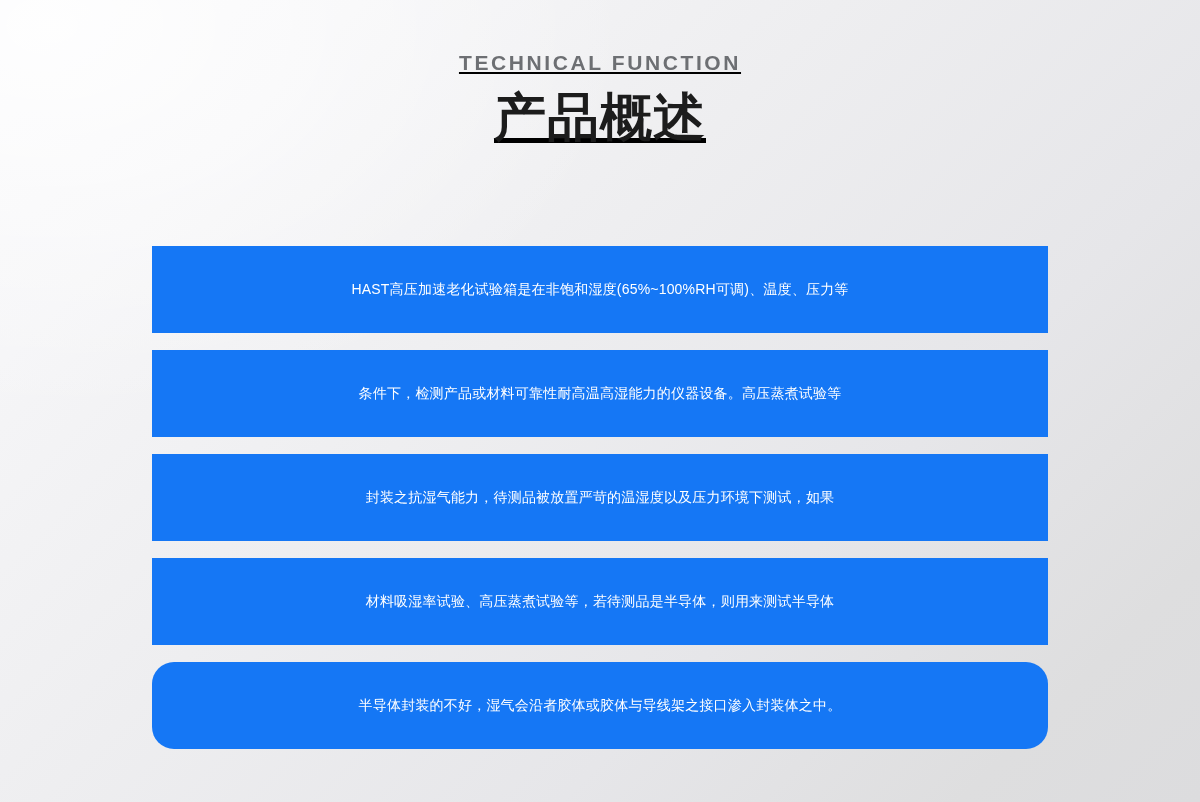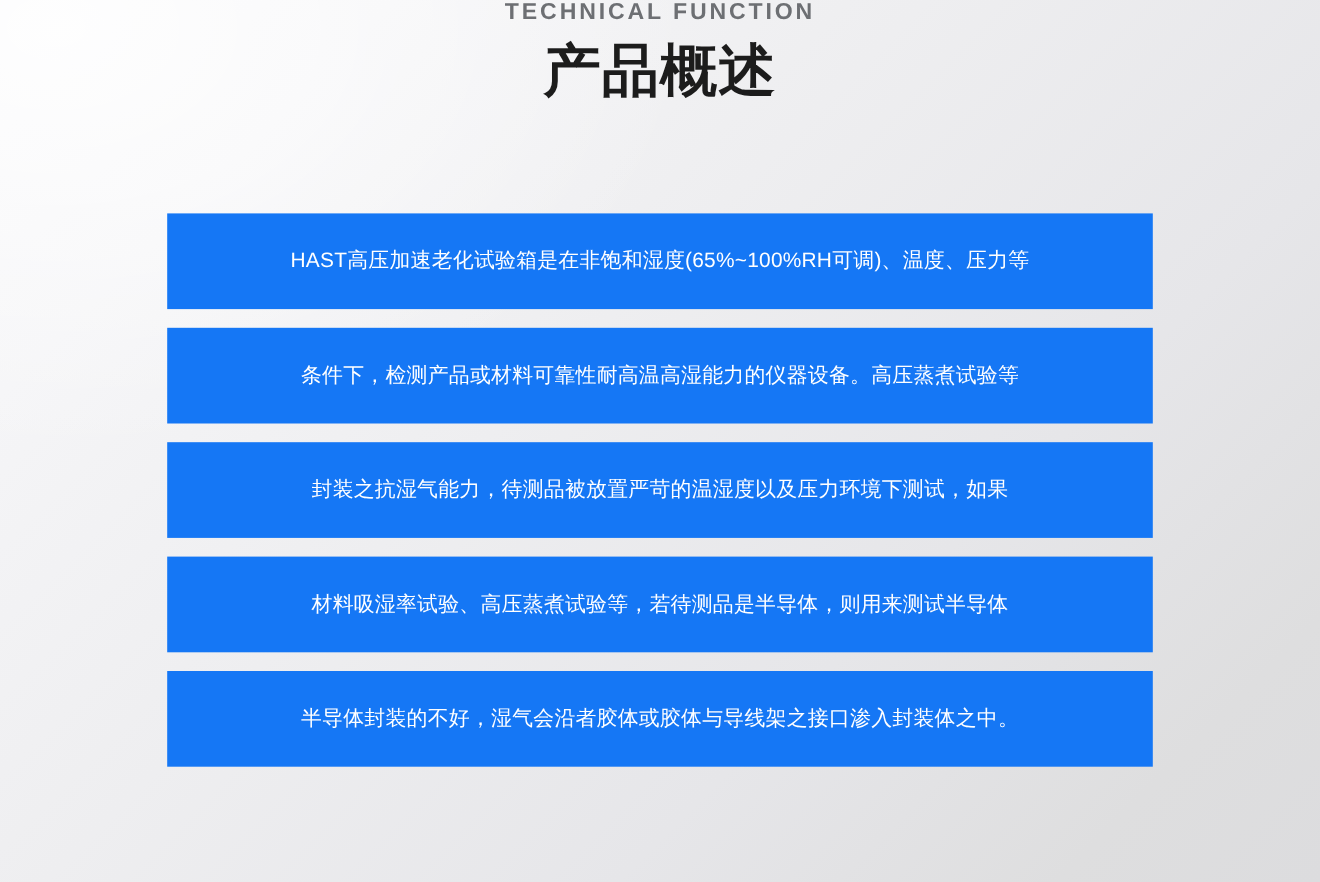--- a/index.html
+++ b/index.html
@@ -38,21 +38,23 @@
     left: 0; top: 0;
     width: 640px;
     height: 420px;
     background: radial-gradient(ellipse at 8% 6%, rgba(255,255,255,0.85) 0%, rgba(255,255,255,0.0) 70%);
     pointer-events: none;
   }
 
   .header {
     position: relative;
     z-index: 2;
+    padding-top: 52px;
     text-align: center;
+    text-decoration: underline;
   }
 
   .eyebrow {
     font-size: 21px;
     line-height: 1;
     letter-spacing: 2.6px;
     font-weight: 600;
     color: #6d6f73;
     text-transform: uppercase;
     white-space: nowrap;
@@ -83,25 +85,26 @@
     margin-bottom: 17px;
     background: #1577f5;
     display: flex;
     align-items: center;
     justify-content: center;
     padding: 0 22px;
   }
 
   .bar:last-child {
     margin-bottom: 0;
+    border-radius: 22px;
   }
 
   .bar-text {
     color: #ffffff;
-    font-size: 19px;
+    font-size: 14px;
     line-height: 1.45;
     letter-spacing: 0.2px;
     text-align: center;
     white-space: nowrap;
     font-weight: 400;
   }
 </style>
 </head>
 <body>
 

